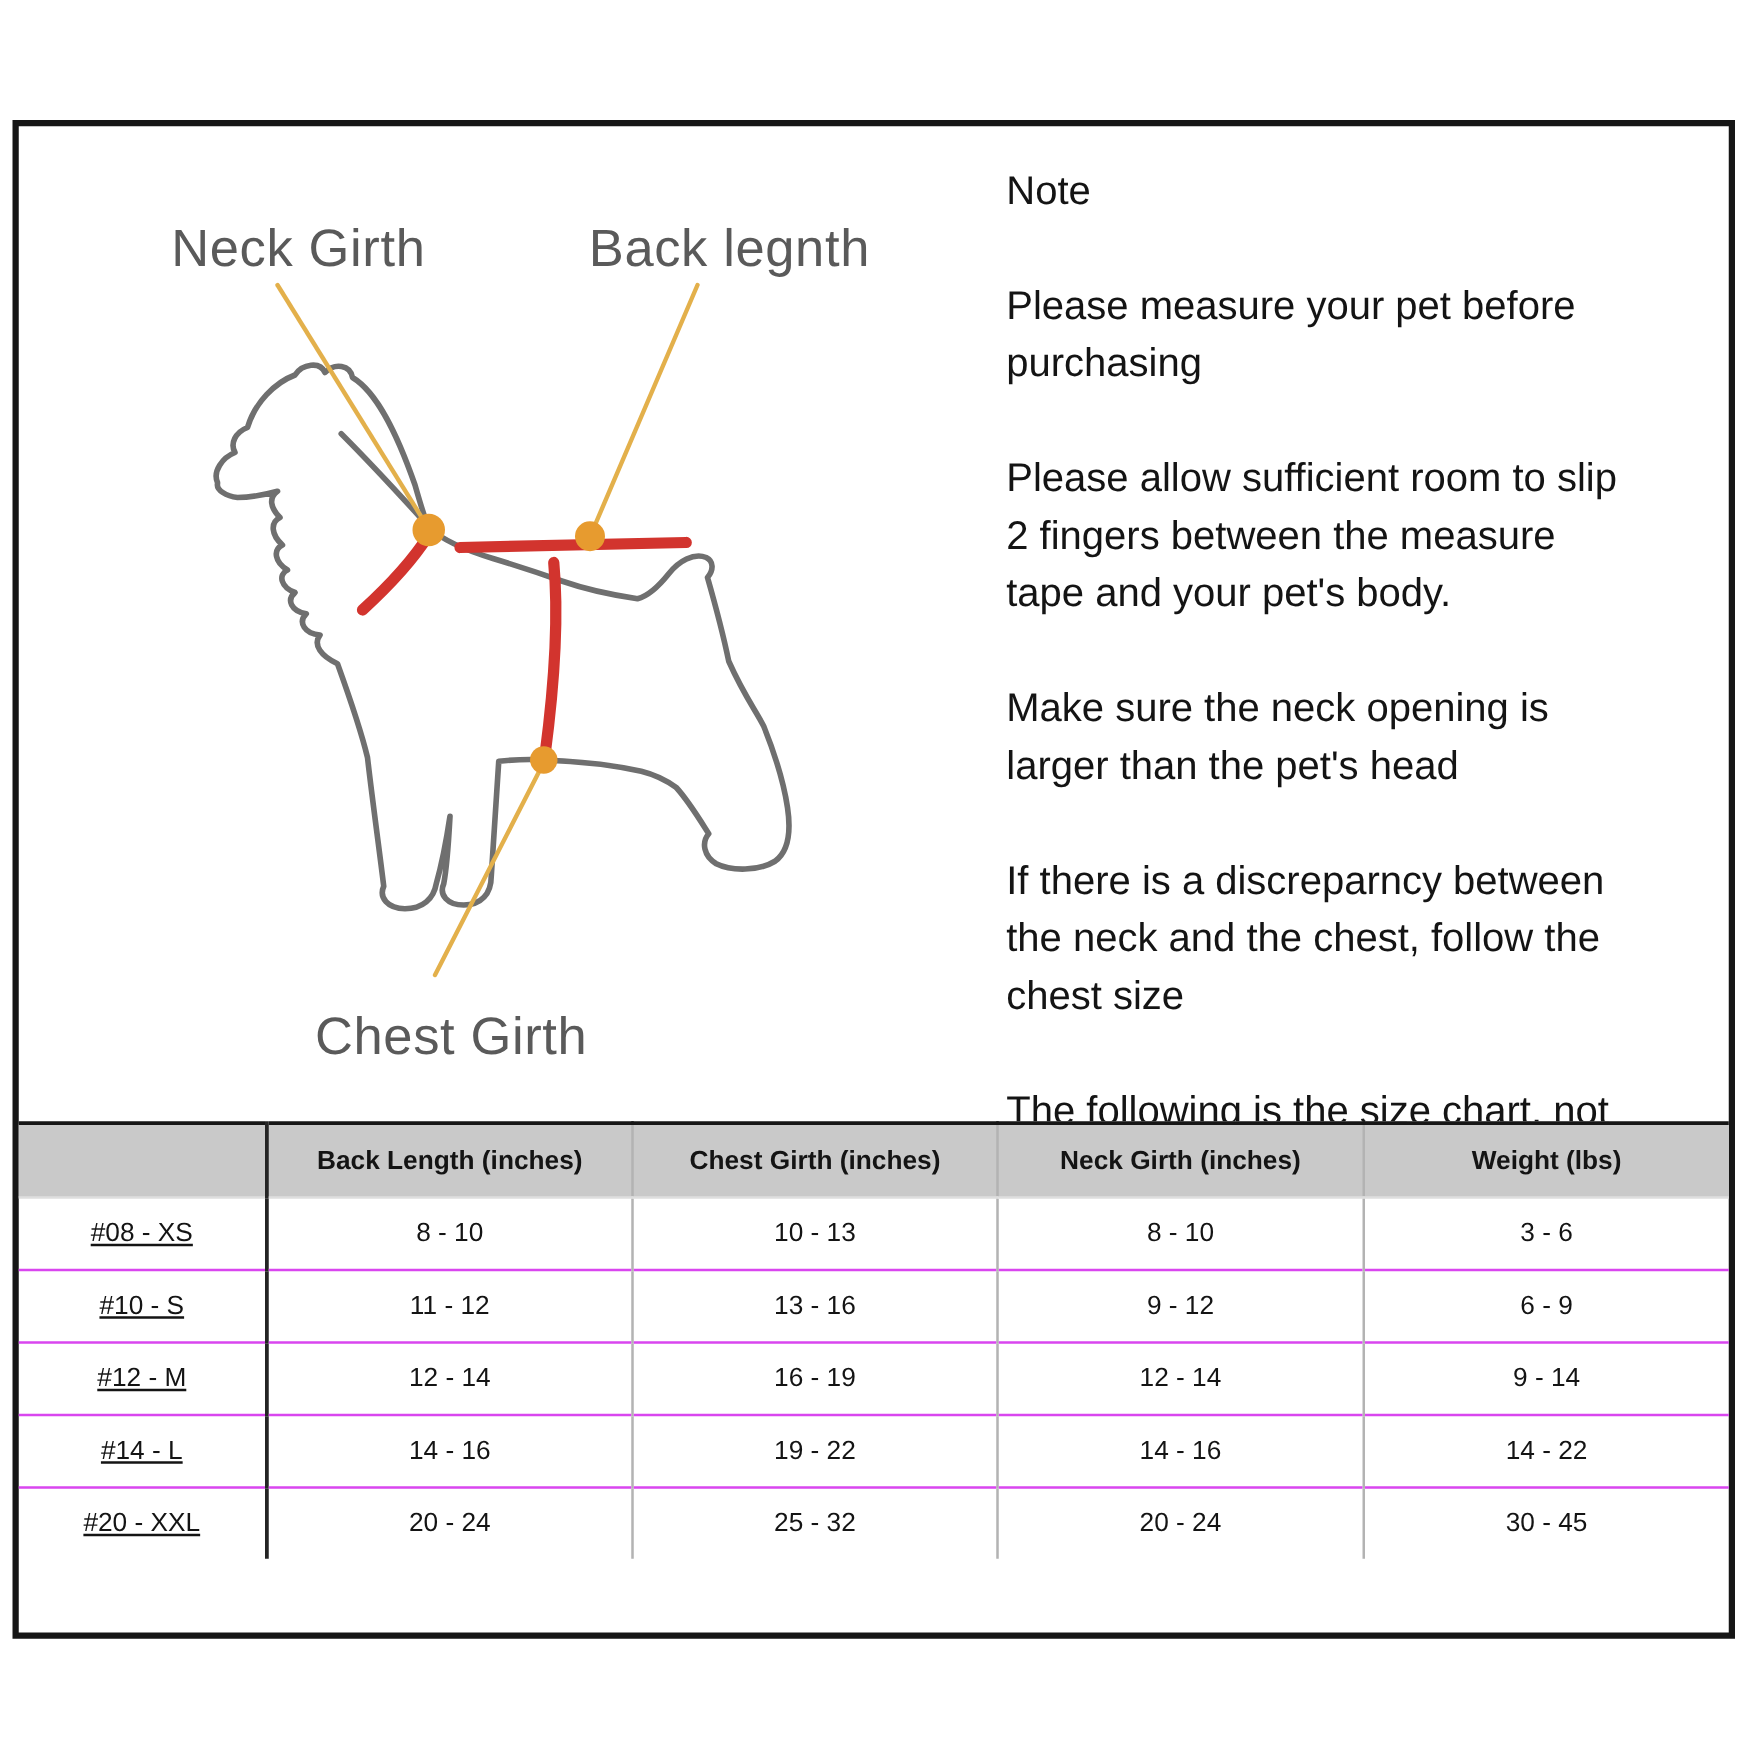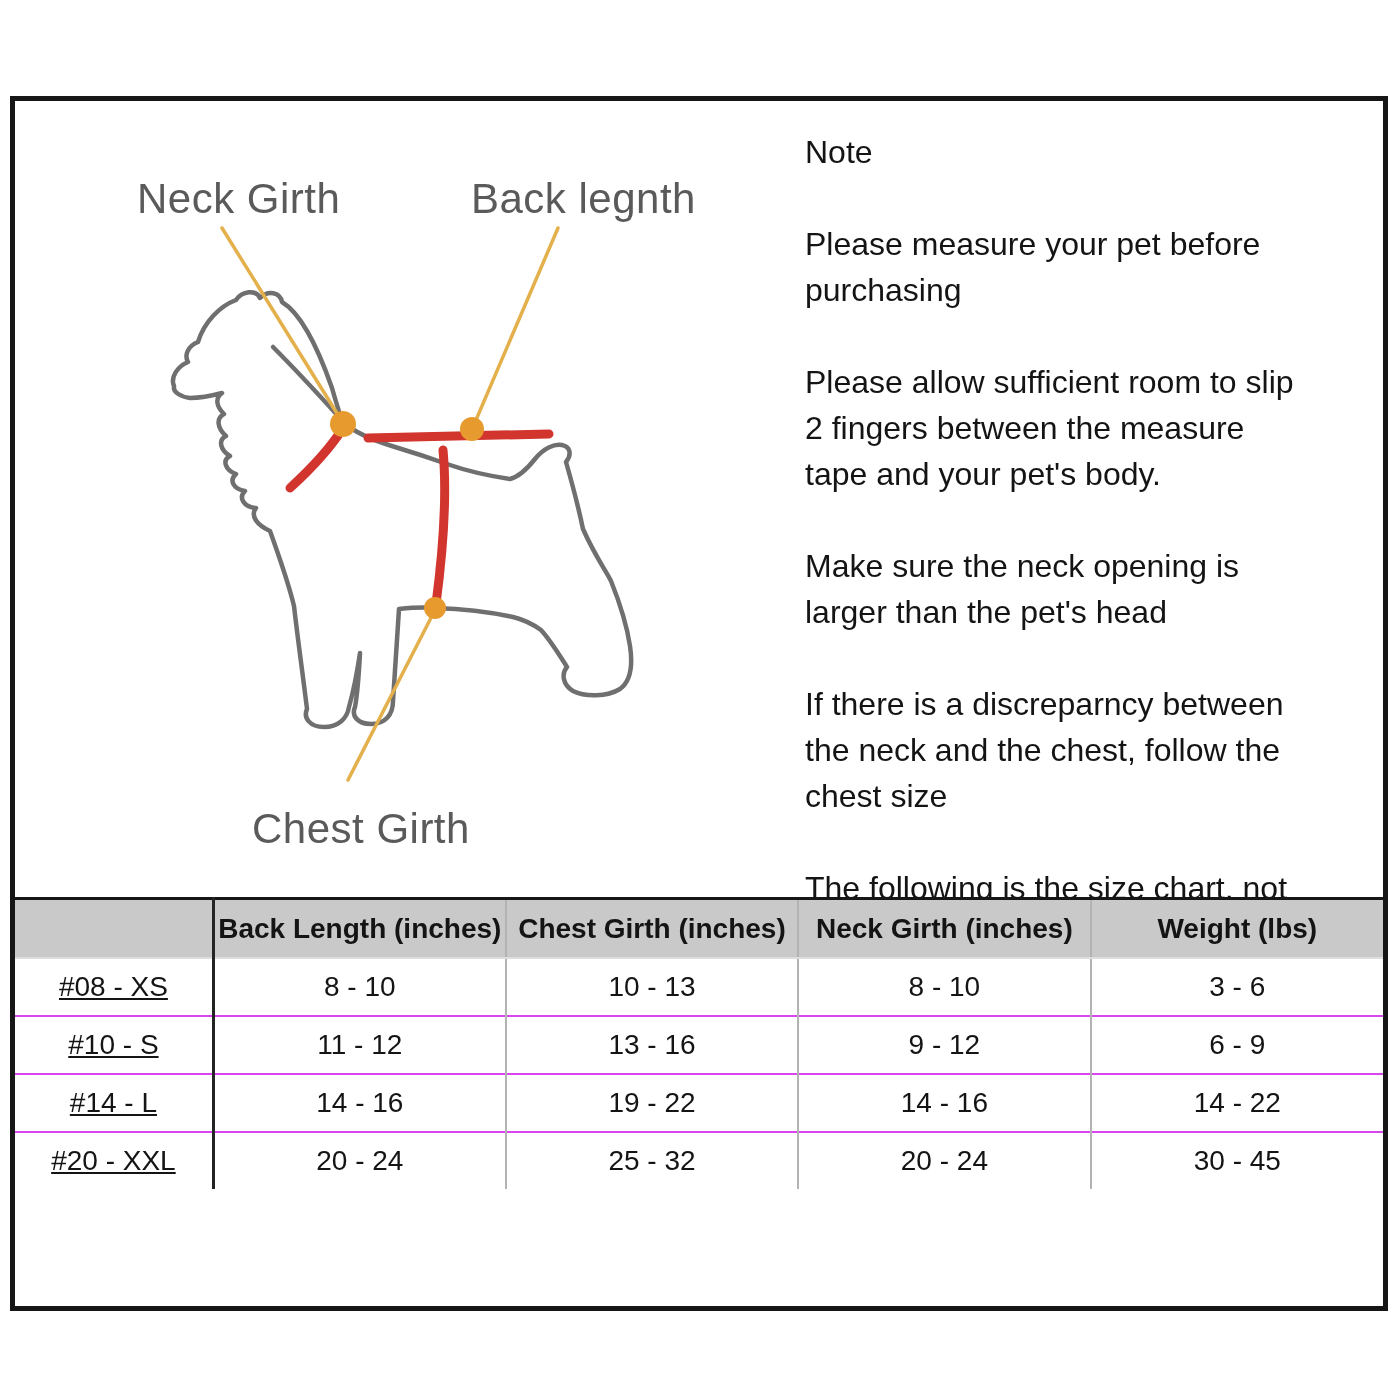--- a/index.html
+++ b/index.html
@@ -12,21 +12,21 @@
     white-space:nowrap;letter-spacing:0.5px;}
   .lbl-neck{left:122px;top:74px;}
   .lbl-back{left:456px;top:74px;}
   .lbl-chest{left:237px;top:704px;}
   .note-col{position:absolute;left:790px;top:28px;width:605px;font-size:32px;
     line-height:46px;color:#141414;}
   .note-title{margin:0;}
   .note-p{margin:46px 0 0 0;white-space:pre-line;}
   
   .size-table{width:100%;border-collapse:collapse;table-layout:fixed;
-    border-top:3px solid #161616;font-size:28px;}
+    border-top:3px solid #161616;font-size:21px;}
   .size-table col.c-size{width:14.5%;}
   .size-table col.c-data{width:21.375%;}
   .size-table th{background:var(--table-header-bg,#c9c9c9);font-weight:600;
     height:57px;padding:0;text-align:center;border-bottom:2px solid #dedede;}
   .size-table td{height:56px;padding:0;text-align:center;font-weight:400;}
   .size-table td,.size-table th{border-left:2px solid #b3b3b3;}
   .size-table td:first-child,.size-table th:first-child{border-left:none;text-decoration:underline;}
   .size-table td.sep-strong,.size-table th.sep-strong{border-left:3px solid #242424;}
   .size-table tbody tr + tr td{border-top:2px solid #d946ef;text-align:center;}
   
@@ -153,20 +153,27 @@
         <td>3 - 6</td>
       </tr>
       <tr>
         <td>#10 - S</td>
         <td class="sep-strong">11 - 12</td>
         <td>13 - 16</td>
         <td>9 - 12</td>
         <td>6 - 9</td>
       </tr>
       <tr>
+        <td>#12 - M</td>
+        <td class="sep-strong">12 - 14</td>
+        <td>16 - 19</td>
+        <td>12 - 14</td>
+        <td>9 - 14</td>
+      </tr>
+      <tr>
         <td>#14 - L</td>
         <td class="sep-strong">14 - 16</td>
         <td>19 - 22</td>
         <td>14 - 16</td>
         <td>14 - 22</td>
       </tr>
       <tr>
         <td>#20 - XXL</td>
         <td class="sep-strong">20 - 24</td>
         <td>25 - 32</td>

